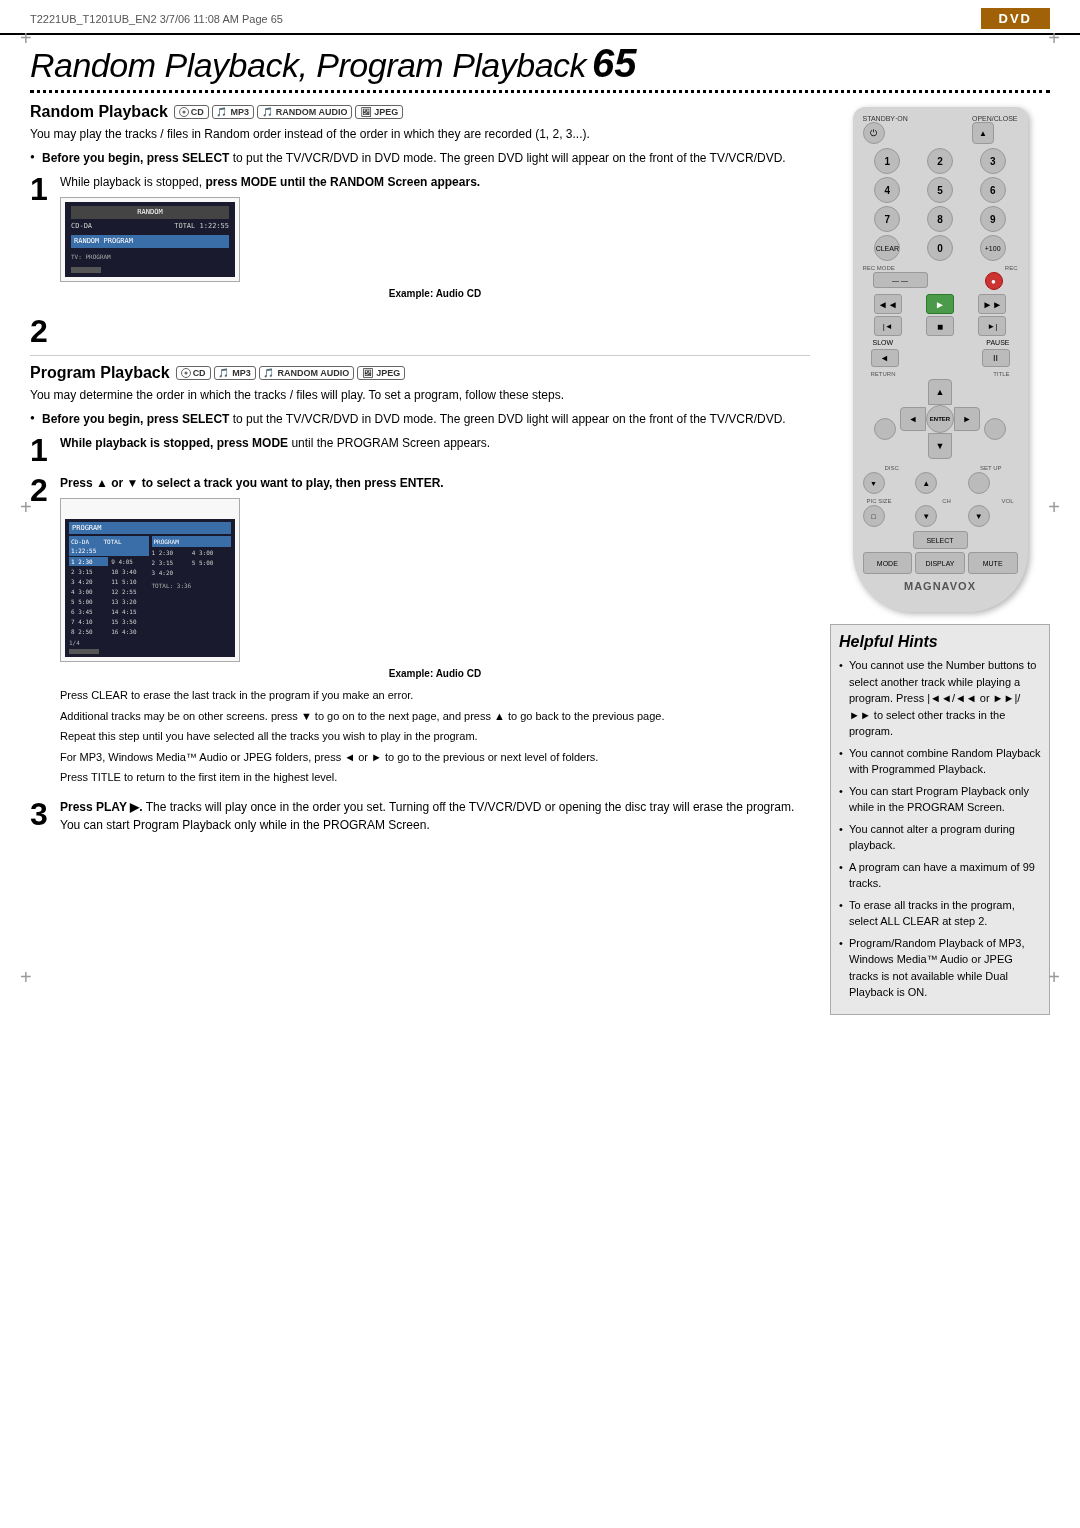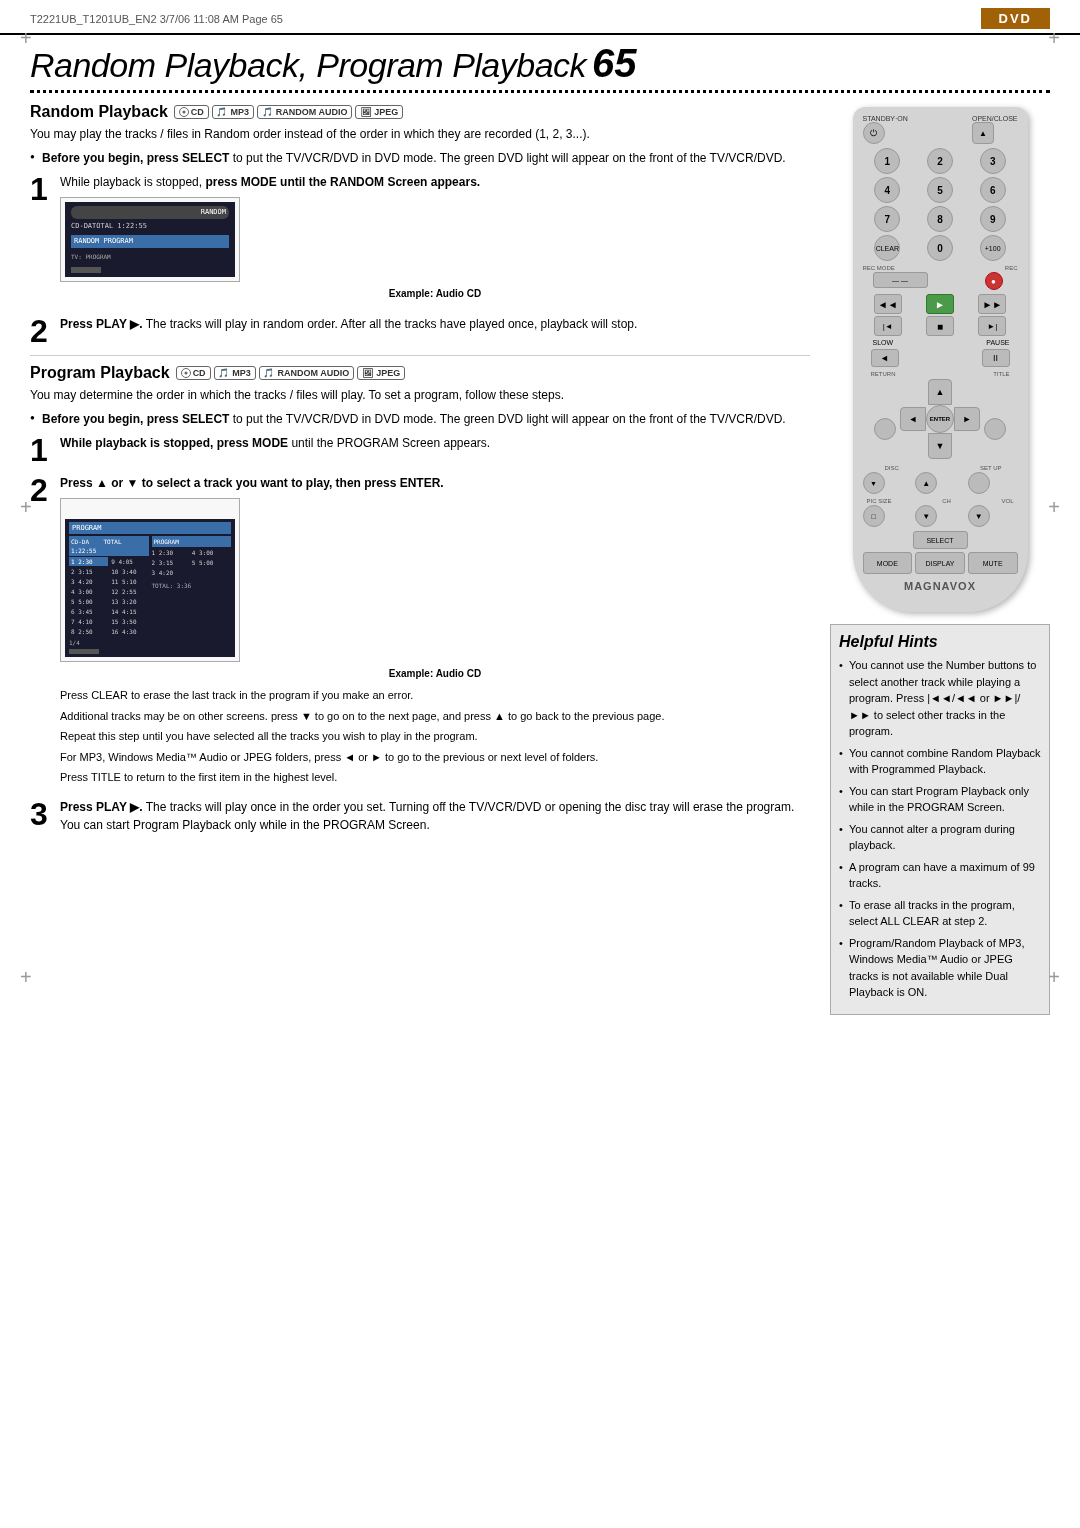--- a/index.html
+++ b/index.html
@@ -171,34 +171,33 @@
     .screen-inner {
       background: #1a1a2e;
       color: #fff;
       font-size: 8px;
       padding: 4px 6px;
       min-height: 60px;
       font-family: monospace;
     }
     .screen-row {
       display: flex;
-      justify-content: flex-start;
+      justify-content: space-between;
       font-size: 7px;
       margin-bottom: 1px;
       color: #ccc;
     }
     .screen-title-bar {
       background: #444;
       color: #fff;
       font-size: 7px;
       padding: 1px 3px;
       margin-bottom: 2px;
       display: flex;
-      justify-content: flex-end;
-      border-radius: 6px;
+      justify-content: center;
     }
     .screen-highlight {
       background: #3a6ea8;
       color: #fff;
       padding: 1px 3px;
       font-size: 7px;
     }
 
     .example-caption {
       font-size: 10px;
@@ -552,23 +551,20 @@
                 <div style="font-size:6px; color:#aaa; margin-top:3px;">TV: PROGRAM</div>
                 <div style="margin-top:6px; background:#555; width:30px; height:6px;"></div>
               </div>
             </div>
             <div class="example-caption">Example: Audio CD</div>
           </div>
         </div>
 
         <div class="step-container">
           <div class="step-number">2</div>
-          <div class="step-content">
-            <strong>Press PLAY ▶.</strong> The tracks will play in random order. After all the tracks have played once, playback will stop.
-          </div>
         </div>
       </div>
 
       <div class="separator-section"></div>
 
       <div>
         <div class="section-heading">
           <span>Program Playback</span>
           <div class="format-badges">
             <span class="format-badge">

